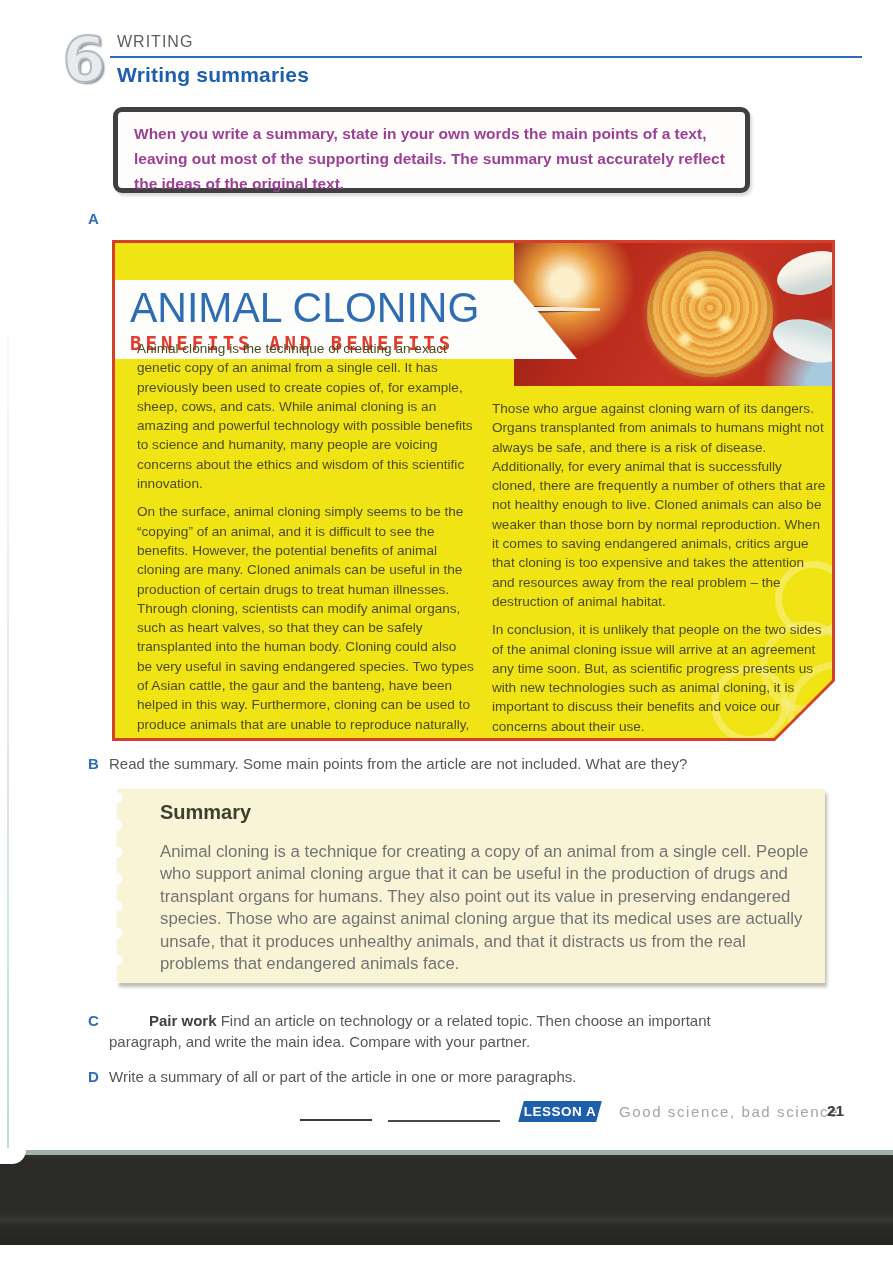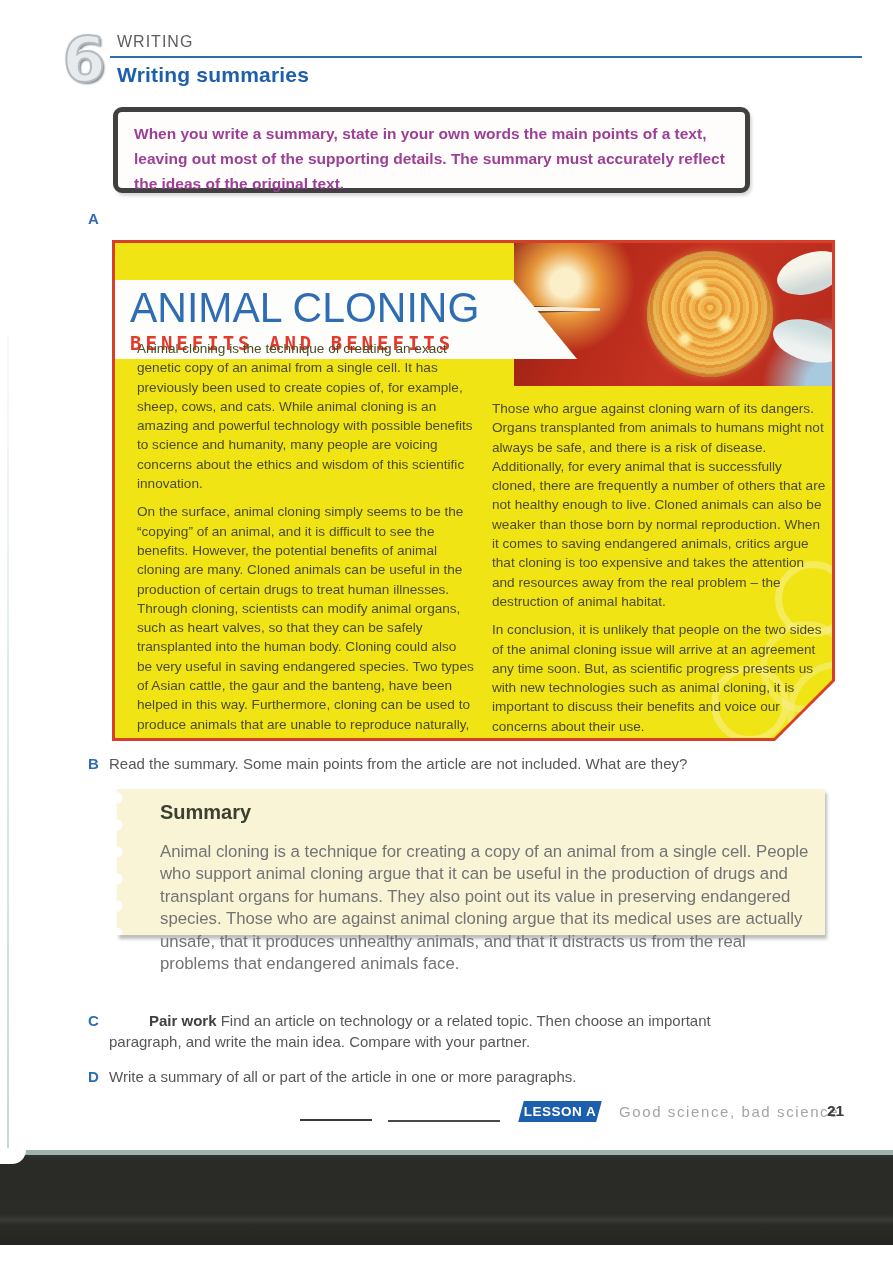--- a/index.html
+++ b/index.html
@@ -109,21 +109,21 @@
   .article-col p + p { margin-top:9px; }
   .col-left  { left:22px;  top:96px; }
   .col-right { left:377px; top:156px; width:337px; }
   .ring { position:absolute; border-radius:50%; border:7px solid rgba(248,240,150,0.55); z-index:1; }
   .ring1 { width:76px;  height:76px;  left:660px; top:318px; }
   .ring2 { width:92px;  height:92px;  left:645px; top:378px; border-color:rgba(248,240,150,0.45); }
   .ring3 { width:78px;  height:78px;  left:596px; top:422px; }
   .ring4 { width:104px; height:104px; left:672px; top:418px; border-color:rgba(248,240,150,0.5); }
   
   .summary-box {
-    position:absolute; left:117px; top:789px; width:708px; height:146px;
+    position:absolute; left:117px; top:789px; width:708px; height:194px;
     background:#f9f4d6;
     box-shadow:2px 4px 3px rgba(110,110,105,0.45);
   }
   .summary-notches {
     position:absolute; left:-4px; top:0; bottom:0; width:12px;
     background-image:radial-gradient(circle at 4px 9px, #ffffff 0 5px, rgba(255,255,255,0) 6px);
     background-size:12px 27px; background-repeat:repeat-y;
   }
   .summary-heading {
     position:absolute; left:43px; top:12px;

